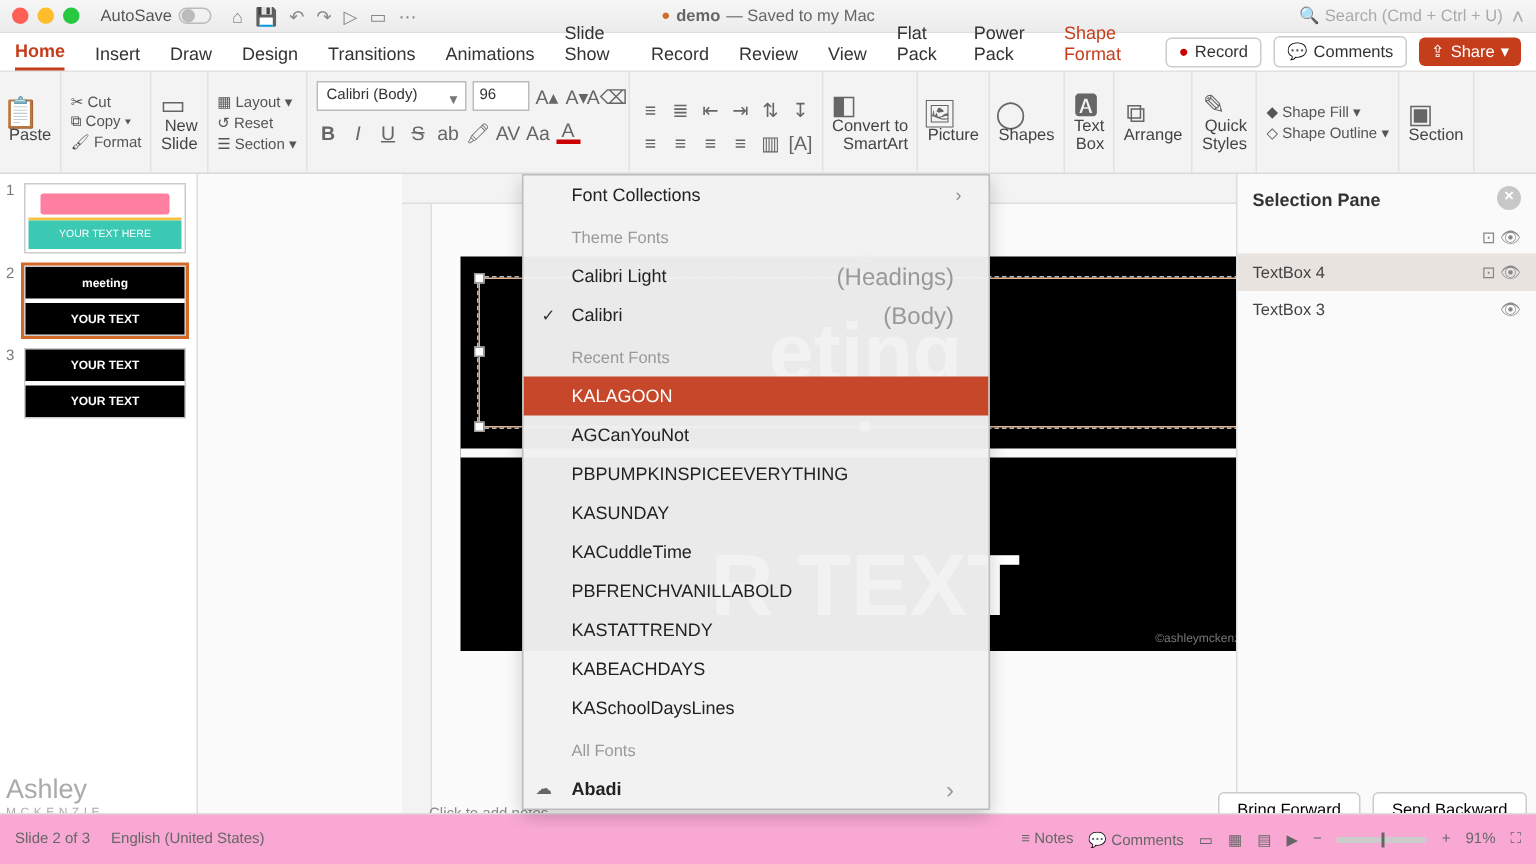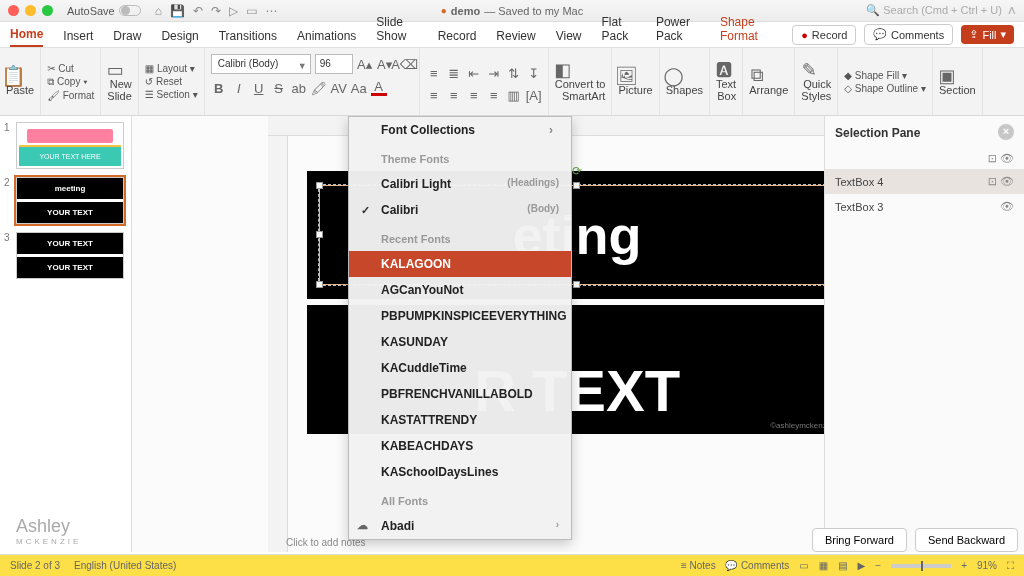--- a/index.html
+++ b/index.html
@@ -44,43 +44,43 @@
   .canvas{position:absolute;left:175px;top:55px;width:540px;background:#000;color:#fff;padding:0;}
   .tb1{border:1px solid #e6b78f;outline:1px dashed #bbb;position:relative;margin:14px 12px;padding:18px 4px;}
   .tb1 .handles span{position:absolute;width:7px;height:7px;background:#fff;border:1px solid #999;}
   .tb1 .rot{position:absolute;left:50%;top:-22px;transform:translateX(-50%);color:#6aa84f;font-size:12px;}
   .bigtxt{font-size:54px;font-weight:600;text-align:center;color:#fff;}
   .canvas2{margin-top:12px;padding:40px 8px 10px 8px;}
   .watermark{position:absolute;right:14px;bottom:4px;color:#777;font-size:8px;}
   .outline-row{position:absolute;left:136px;right:0;top:0;height:20px;background:#f3f3f3;border-bottom:1px solid #ddd;display:flex;align-items:center;padding-left:60px;color:#888;font-size:10px;letter-spacing:6px;}
   .vruler{position:absolute;left:136px;top:20px;bottom:0;width:20px;background:#f3f3f3;border-right:1px solid #ddd;}
   
-  .fontpanel{position:absolute;left:216px;top:0;width:224px;background:rgba(242,242,242,0.97);border:1px solid #bbb;box-shadow:0 4px 12px rgba(0,0,0,0.2);z-index:10;font-size:12px;max-height:460px;overflow:hidden;font-weight:bold;}
+  .fontpanel{position:absolute;left:216px;top:0;width:312px;background:rgba(242,242,242,0.97);border:1px solid #bbb;box-shadow:0 4px 12px rgba(0,0,0,0.2);z-index:10;font-size:12px;max-height:460px;overflow:hidden;}
   .fp-row{padding:6px 14px 6px 32px;color:#222;position:relative;cursor:pointer;}
   .fp-row.header{color:#999;font-size:11px;padding-top:10px;cursor:default;}
-  .fp-row .right{position:absolute;right:12px;top:6px;color:#999;font-size:10px;}
+  .fp-row .right{position:absolute;right:23px;top:6px;color:#999;font-size:16px;}
   .fp-row.highlighted{background:#c6472a;color:#fff;}
   .fp-row .chk{position:absolute;left:12px;top:7px;color:#333;font-size:11px;}
   .fp-row.top{display:flex;justify-content:space-between;padding-right:18px;}
   .fp-row.top .chev{color:#888;}
   .fp-row .cloud{position:absolute;left:8px;top:6px;color:#666;font-size:11px;}
   
   .selpane{width:200px;border-left:1px solid #ddd;background:#fafafa;}
   .sp-head{padding:8px 10px;font-weight:600;font-size:12px;display:flex;align-items:flex-end;}
   .sp-head .x{margin-left:auto;width:16px;height:16px;border-radius:50%;background:#c7c7c7;color:#fff;text-align:center;line-height:15px;font-size:11px;}
   .sp-tools{padding:4px 10px;text-align:right;color:#888;}
   .sp-item{padding:6px 10px;display:flex;align-items:center;gap:6px;color:#444;font-size:11px;}
   .sp-item.sel{background:#e8e3df;}
   .sp-item .eye{margin-left:auto;color:#888;}
   .sp-foot{position:absolute;bottom:24px;right:6px;display:flex;gap:8px;}
   .sp-foot button{background:#fff;border:1px solid #ccc;border-radius:4px;padding:5px 12px;font-size:11px;}
   
-  .status{position:absolute;bottom:0;left:0;right:0;height:22px;background:#fde047;border-top:1px solid #ddd;display:flex;align-items:center;padding:0 10px;font-size:10px;color:#666;gap:14px;}
+  .status{position:absolute;bottom:0;left:0;right:0;height:34px;background:#f9a8d4;border-top:1px solid #ddd;display:flex;align-items:center;padding:0 10px;font-size:10px;color:#666;gap:14px;}
   .status .right{margin-left:auto;display:flex;gap:10px;align-items:center;}
-  .wmark-signature{position:absolute;left:16px;bottom:26px;color:#aaa;font-family:cursive;font-size:18px;line-height:16px;pointer-events:none;}
+  .wmark-signature{position:absolute;left:4px;bottom:26px;color:#aaa;font-family:cursive;font-size:18px;line-height:16px;pointer-events:none;}
   .wmark-signature .sub{font-size:8px;letter-spacing:3px;font-family:sans-serif;}
   
   .t-inner{padding:2px;}
   .t-pink{height:14px;background:#ff7fa1;margin:4px 8px 2px 8px;border-radius:2px;}
   .t-band{height:2px;background:#f6c244;margin:0 0 0 0;}
   .t-teal{background:#3cc9b4;font-size:7px;color:#fff;text-align:center;padding:6px 0;}
   .t-black{background:#000;color:#fff;font-size:8px;text-align:center;padding:6px 2px;font-weight:600;}
   .t-gap{height:3px;}
   .addnotes{position:absolute;left:150px;bottom:0;font-size:10px;color:#888;padding:4px;}
 </style>
@@ -131,21 +131,21 @@
     <div class="pillbtn">
         <span style="color:#c00;">●</span>
         <span>Record</span>
       </div>
     <div class="pillbtn">
         <span>💬</span>
         <span>Comments</span>
       </div>
     <div class="pillbtn share">
         <span>⇪</span>
-        <span>Fill</span>
+        <span>Share</span>
         <span>▾</span>
       </div>
   </div>
 </div>
 
 <div class="ribbon">
   <div class="rgroup">
     <span class="ico" style="font-size:20px;">📋</span>
     <span class="big">Paste</span>
   </div>

